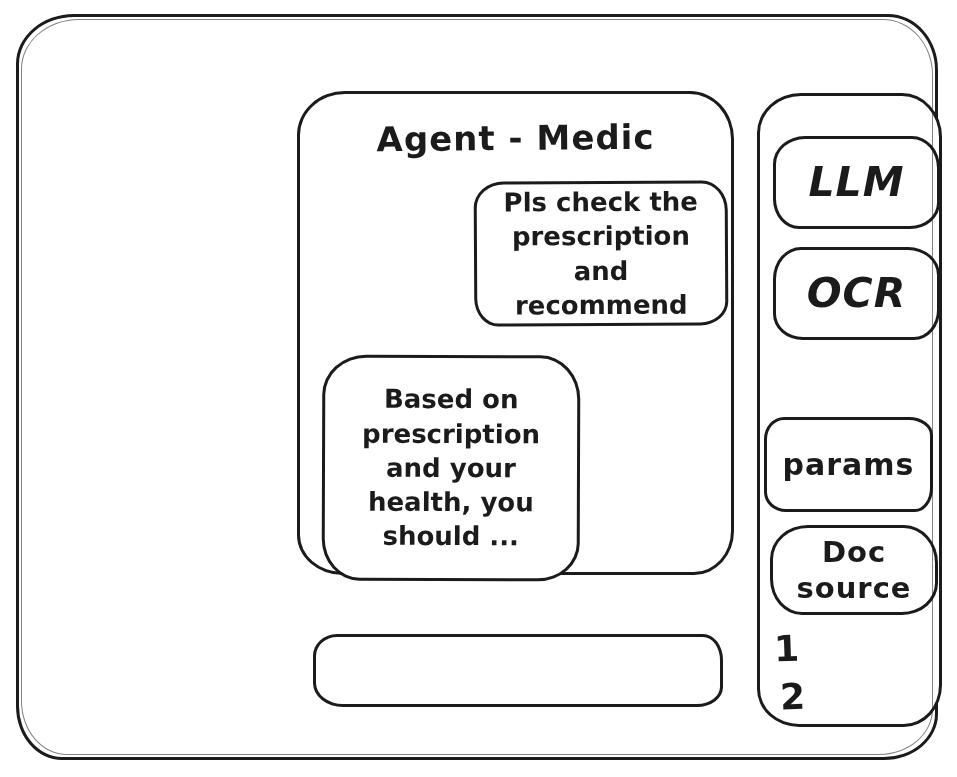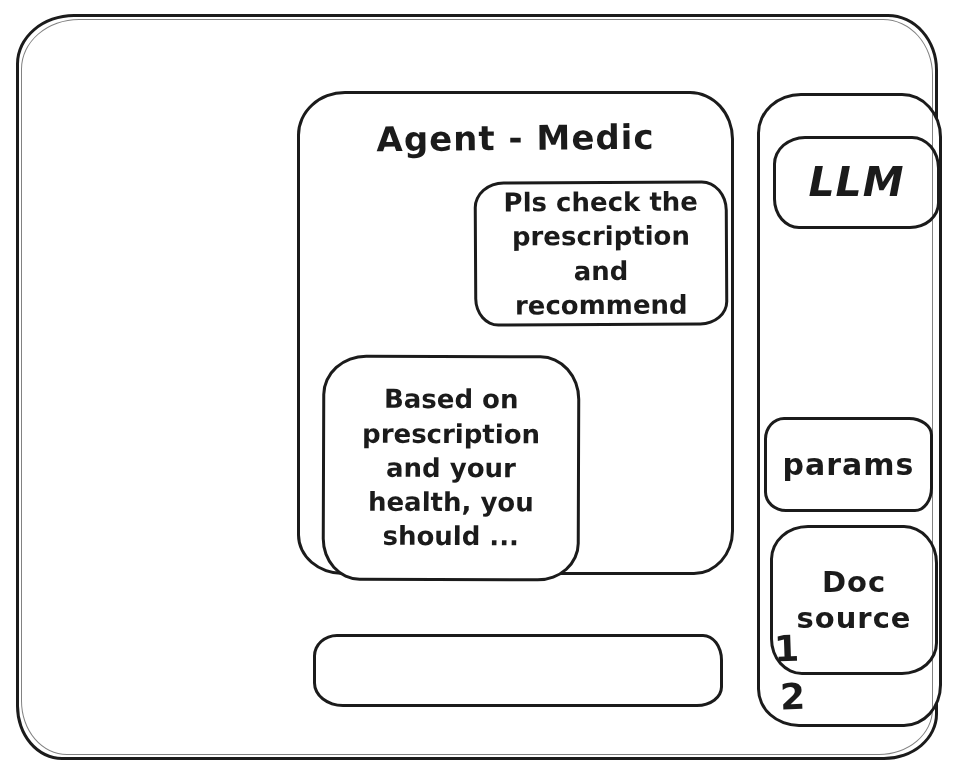--- a/index.html
+++ b/index.html
@@ -126,21 +126,21 @@
     left: 13px; top: 151px; width: 167px; height: 93px;
     border-radius: 28px 32px 26px 30px / 32px 28px 30px 26px;
     font-style: italic;
   }
   .tool-btn.params {
     left: 4px; top: 321px; width: 169px; height: 95px;
     border-radius: 20px 24px 18px 22px / 22px 18px 24px 20px;
     font-size: 30px;
   }
   .tool-btn.doc {
-    left: 10px; top: 429px; width: 168px; height: 150px;
+    left: 10px; top: 429px; width: 168px; height: 90px;
     border-radius: 38px 34px 36px 32px / 34px 38px 32px 36px;
     font-size: 29px;
     padding: 20px 26px;
   }
   .doc-num {
     position: absolute;
     font-size: 36px; font-weight: bold;
     transform: rotate(-2deg);
   }
   .doc-num.one { left: 14px; top: 532px; }
@@ -162,20 +162,21 @@
       <div class="bubble agent">Based on
 prescription
 and your
 health, you
 should ...</div>
       <input class="chat-input" type="text" value="" style="">
     </main>
 
     <aside class="sketch tools-panel">
       <button class="tool-btn llm">LLM</button>
+      <button class="tool-btn ocr">OCR</button>
       <button class="tool-btn params">params</button>
       <button class="tool-btn doc">Doc source</button>
       <div class="doc-num one">1</div>
       <div class="doc-num two">2</div>
     </aside>
 
   </div>
 </div>
 
 </body></html>

